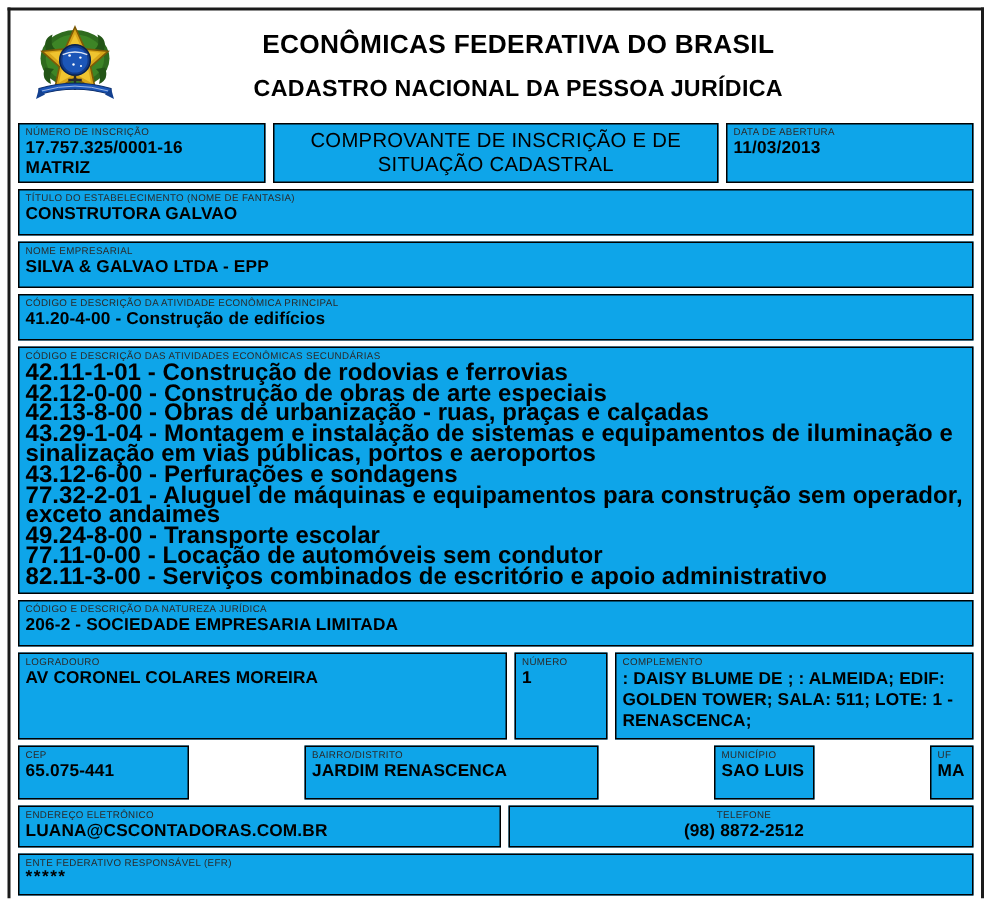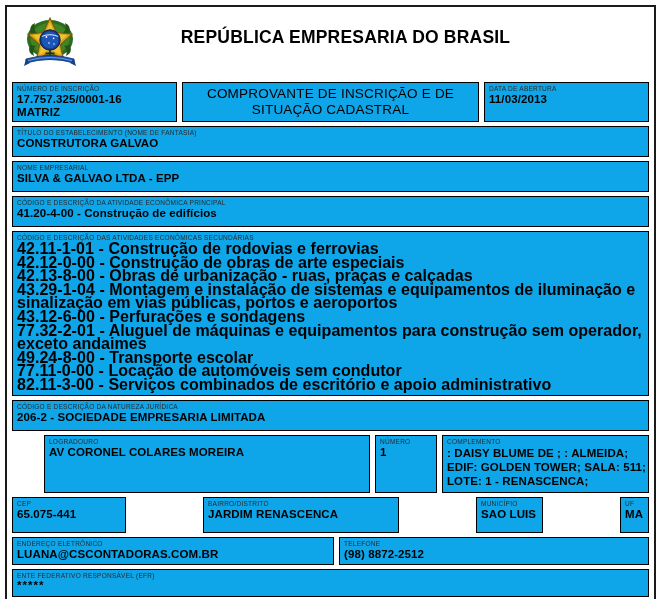--- a/index.html
+++ b/index.html
@@ -140,37 +140,37 @@
   }
   .act-line {
     font-size: 16px;
     font-weight: bold;
     line-height: 13.6px;
     letter-spacing: 0.05px;
     color: #000000;
   }
 
   
-  .addr-row { height: 58px; margin-left: 32px; }
+  .addr-row { height: 58px; }
   .a-logr { width: 326px; min-width: 326px; }
   .a-num  { width: 62px;  min-width: 62px; }
   .a-comp { flex: 1; }
   .a-comp .val { line-height: 14px; white-space: normal; }
 
   
   .cep-row { height: 36px; gap: 36px; }
   .c-cep  { width: 114px; min-width: 114px; }
   .c-bair { width: 196px; min-width: 196px; }
   .c-mun  { flex: 1; }
   .c-uf   { width: 29px; min-width: 29px; }
 
   
   .ct-row { height: 28px; }
   .ct-mail { width: 322px; min-width: 322px; }
-  .ct-tel  { flex: 1; }
+  .ct-tel  { flex: 1; text-align: center; }
 
   
   .efr-row { height: 28px; }
 
   
   .sit-row { height: 29px; }
   .s-sit  { width: 455px; min-width: 455px; }
   .s-date { flex: 1; }
 
   .ast {
@@ -213,21 +213,22 @@
           <rect x="25.2" y="36" width="1.6" height="10" fill="#2a2a2a"></rect>
           <rect x="21.5" y="38.5" width="9" height="1.6" fill="#2a2a2a"></rect>
 
           <path d="M2 45 Q26 38 50 45 L50 49 Q26 42 2 49 Z" fill="#1c56b8" stroke="#0c2f6e" stroke-width="0.8"></path>
           <path d="M2 45 L0 52 L6 49 Z" fill="#13408f"></path>
           <path d="M50 45 L52 52 L46 49 Z" fill="#13408f"></path>
           <path d="M4 46.6 Q26 40.2 48 46.6" stroke="#c9d8f2" stroke-width="0.5" fill="none"></path>
         </svg>
       </div>
       <div class="titles">
-        <div class="title-main">REPÚBLICA EMPRESARIA DO BRASIL</div>
+        <div class="title-main">ECONÔMICAS FEDERATIVA DO BRASIL</div>
+        <div class="title-sub">CADASTRO NACIONAL DA PESSOA JURÍDICA</div>
       </div>
     </div>
 
     <div class="row id-row">
       <div class="box id-insc">
         <div class="lbl">NÚMERO DE INSCRIÇÃO</div>
         <div class="val">17.757.325/0001-16</div>
         <div class="val">MATRIZ</div>
       </div>
       <div class="gap"></div>

